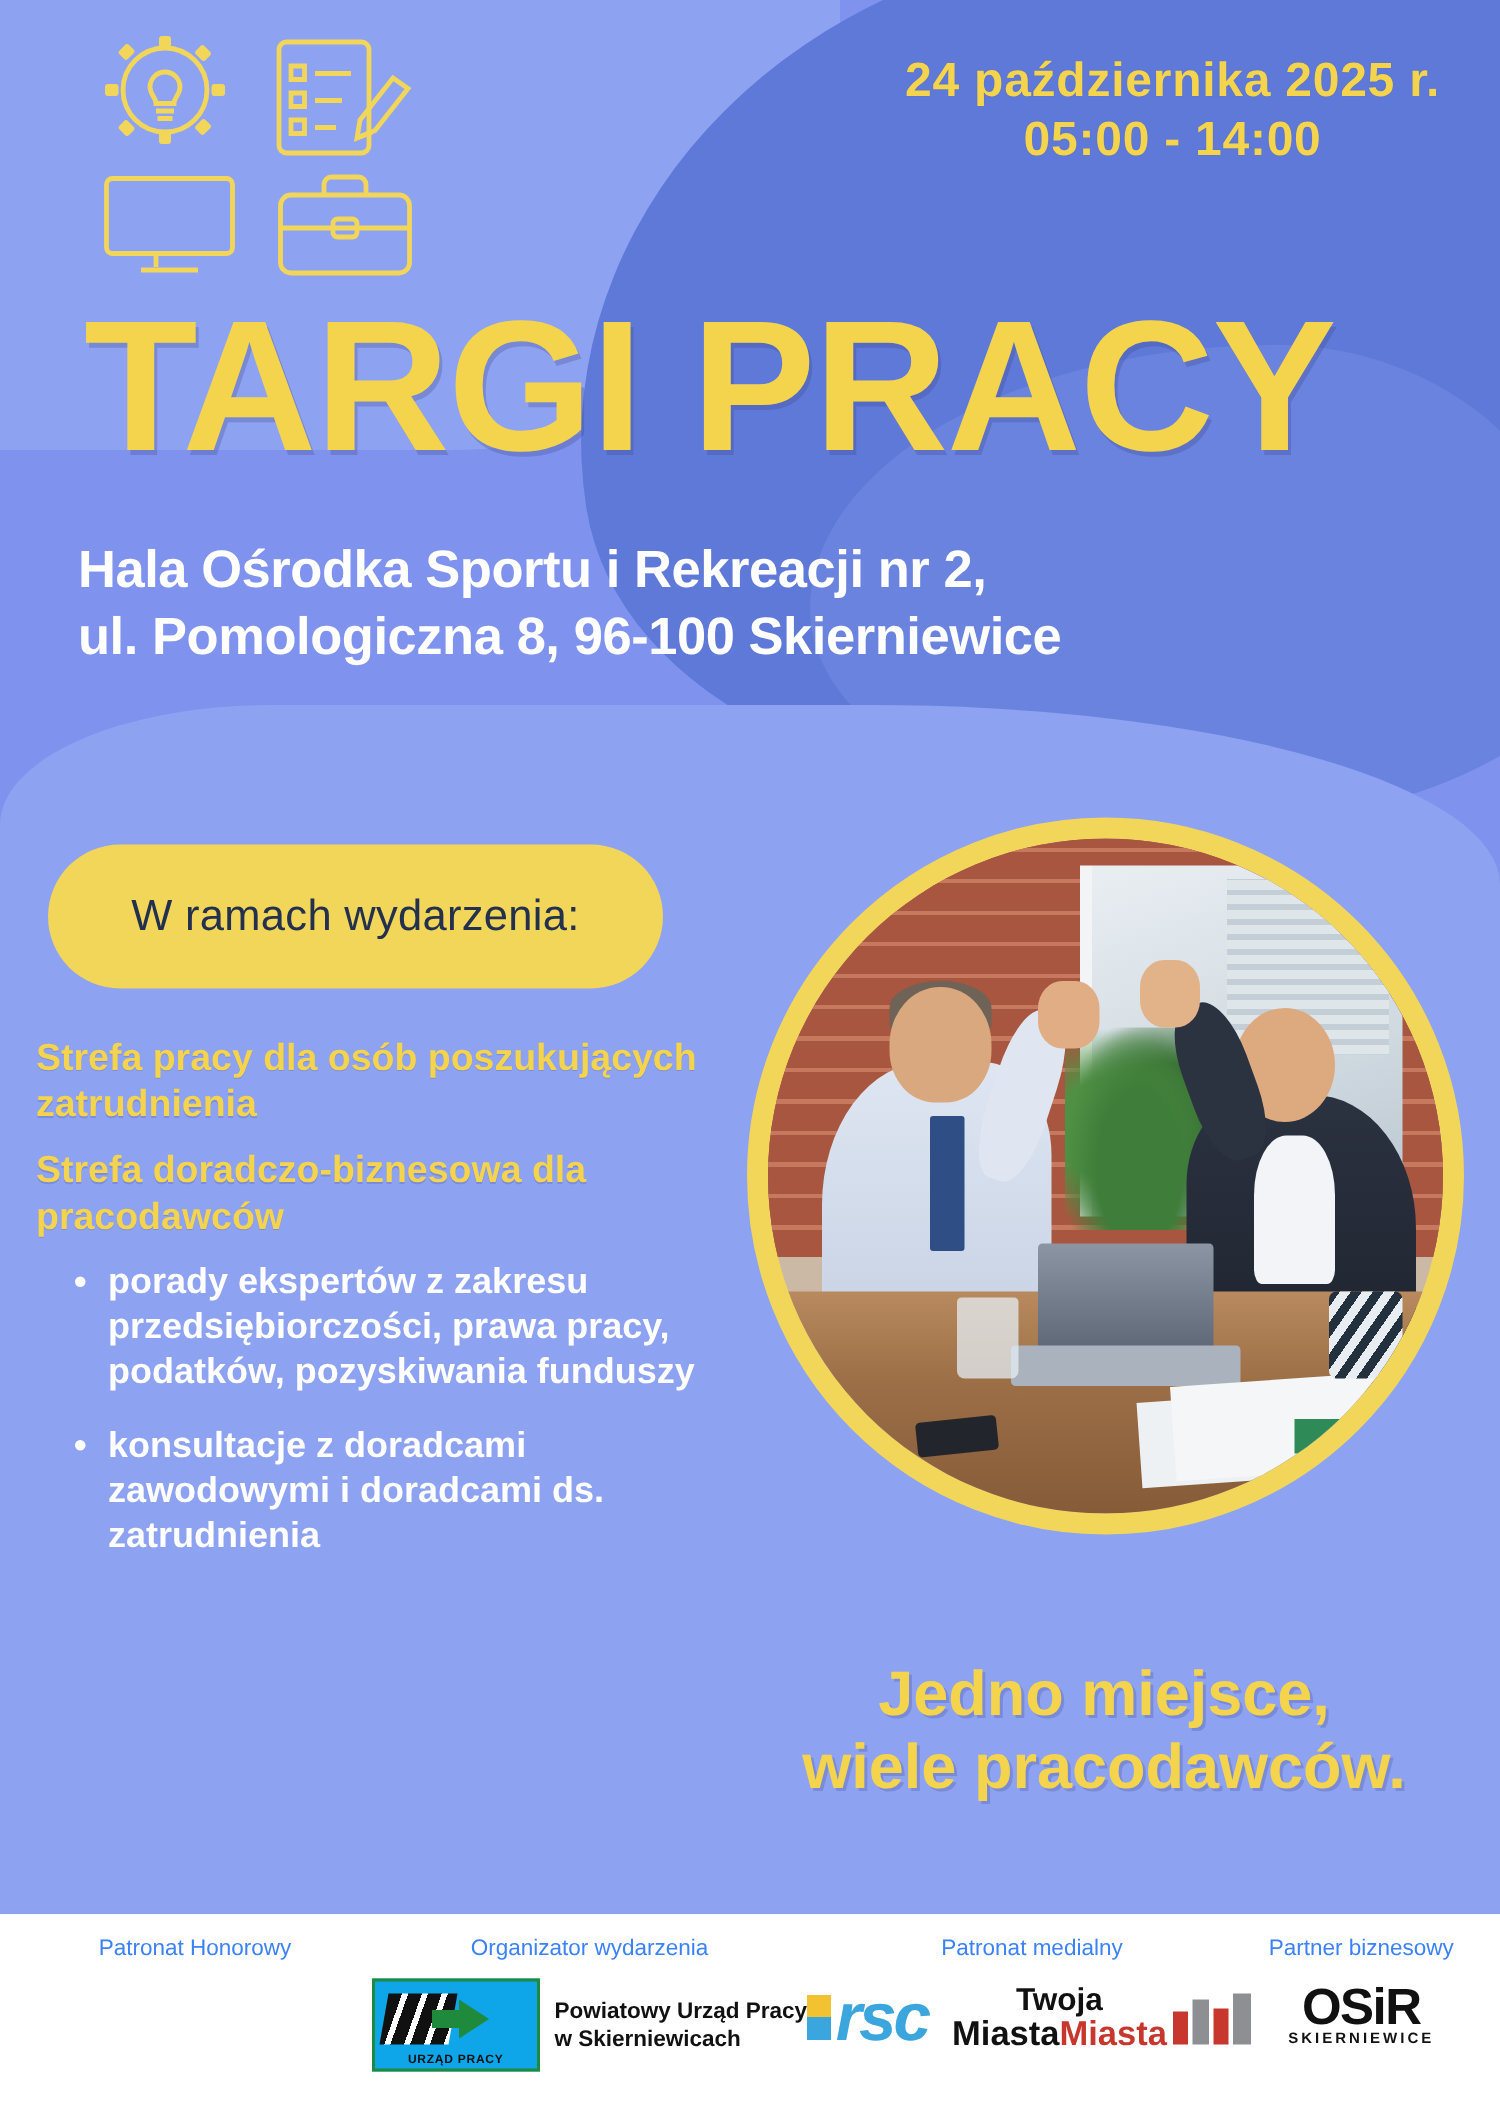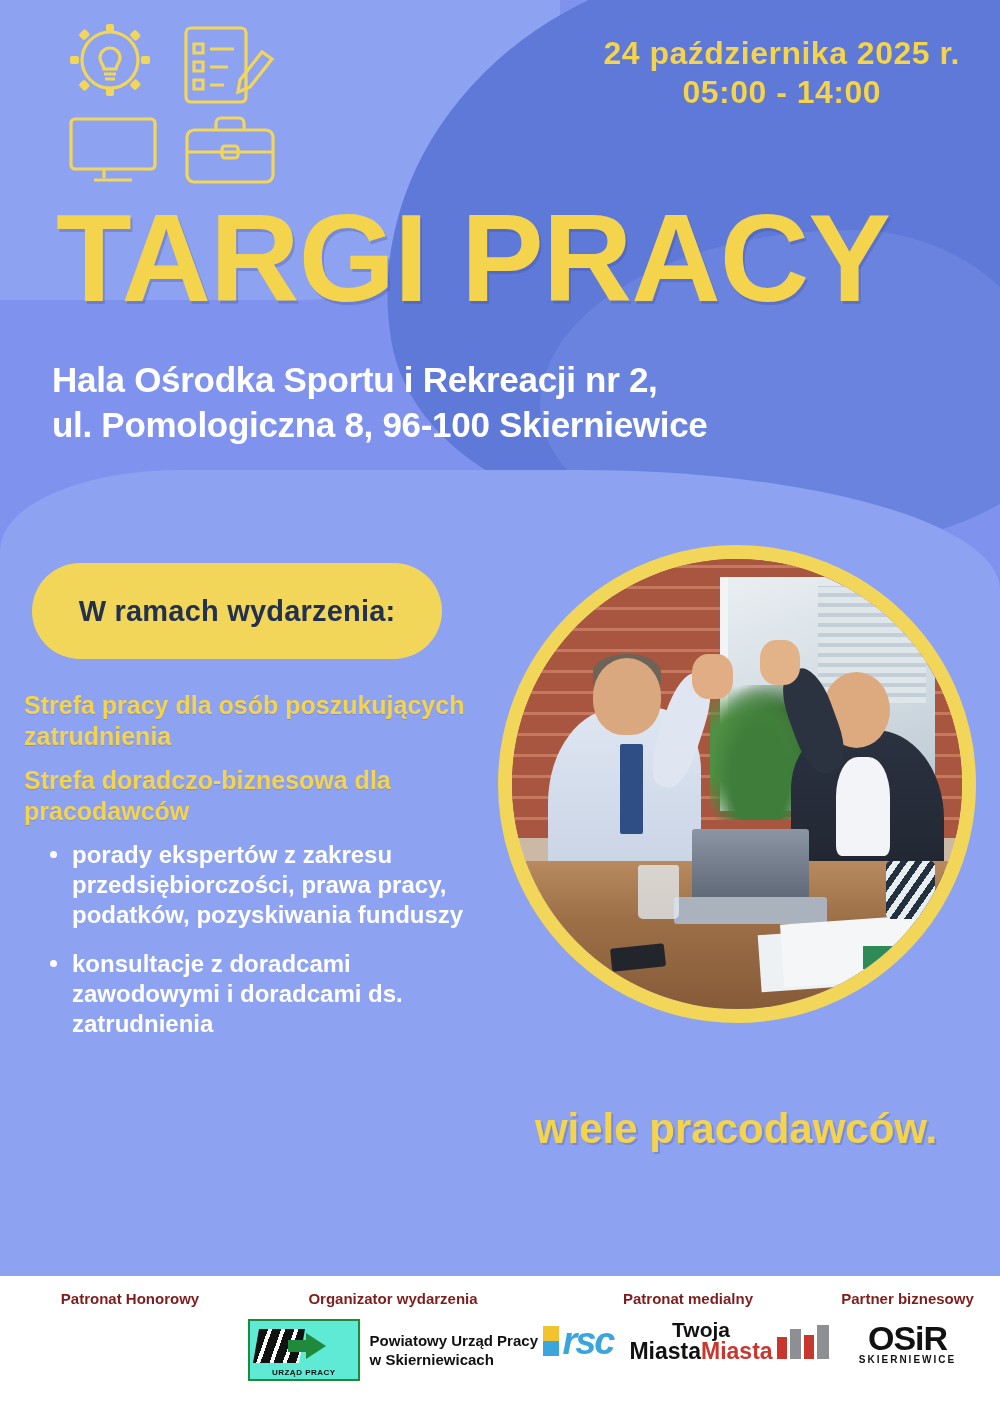--- a/index.html
+++ b/index.html
@@ -103,21 +103,21 @@
     width: 410px; height: 96px;
     background: #f2d65a;
     border-radius: 48px;
     display: flex;
     align-items: center;
     justify-content: center;
   }
   .pill span {
     color: #23314e;
     font-size: 29px;
-    font-weight: bold;
+    font-weight: normal;
     letter-spacing: 0.2px;
   }
 
   
   .content {
     position: absolute;
     left: 24px; top: 690px;
     width: 470px;
   }
   .sec-head {
@@ -345,22 +345,22 @@
     width: 1000px; height: 138px;
     background: #ffffff;
   }
   .footer-col {
     position: absolute;
     top: 14px;
     text-align: center;
   }
   .footer-col .cap {
     font-size: 15px;
-    font-weight: bold;
-    color: #7f1d1d;
+    font-weight: normal;
+    color: #3b82f6;
     margin-bottom: 12px;
     white-space: nowrap;
   }
   .footer-row {
     display: flex;
     align-items: center;
     justify-content: center;
     gap: 10px;
   }
   .f1 { left: 10px;  width: 240px; }
@@ -371,21 +371,21 @@
     font-size: 15px;
     font-weight: bold;
     color: #111;
     line-height: 1.3;
     text-align: left;
     white-space: nowrap;
   }
   .pup-logo {
     width: 118px; height: 58px;
     border: 2px solid #1f8a3b;
-    background: #5eead4;
+    background: #0ea5e9;
     position: relative;
   }
   .pup-logo .arrow {
     position: absolute;
     left: 56px; top: 12px;
     width: 0; height: 0;
     border-top: 13px solid transparent;
     border-bottom: 13px solid transparent;
     border-left: 20px solid #1f8a3b;
   }
@@ -406,21 +406,21 @@
     left: 0; bottom: 2px;
     width: 100%;
     text-align: center;
     font-size: 8px;
     font-weight: bold;
     letter-spacing: 0.5px;
     color: #111;
   }
   .rsc-logo {
     display: flex; align-items: center; gap: 3px;
-    font-size: 38px; font-weight: bold; font-style: italic;
+    font-size: 45px; font-weight: bold; font-style: italic;
     color: #3aa6dd;
     letter-spacing: -2px;
   }
   .rsc-bars {
     width: 16px; height: 30px;
     background: linear-gradient(180deg,#f2c230 0 50%, #3aa6dd 50% 100%);
   }
   .tsm-logo { text-align: center; line-height: 1.02; }
   .tsm-logo .l1 { font-size: 21px; font-weight: bold; color: #111; }
   .tsm-logo .l2 { font-size: 23px; font-weight: bold; color: #111; }
@@ -545,20 +545,21 @@
         <div class="ph-papers"></div>
         <div class="ph-paper-chart"></div>
         <div class="ph-glass"></div>
         <div class="ph-mug"></div>
         <div class="ph-phone"></div>
       </div>
     </div>
   </div>
 
   <div class="slogan">
+    <div>Jedno miejsce,</div>
     <div>wiele pracodawców.</div>
   </div>
 
   <div class="footer">
 
     <div class="footer-col f1">
       <div class="cap">Patronat Honorowy</div>
     </div>
 
     <div class="footer-col f2">

